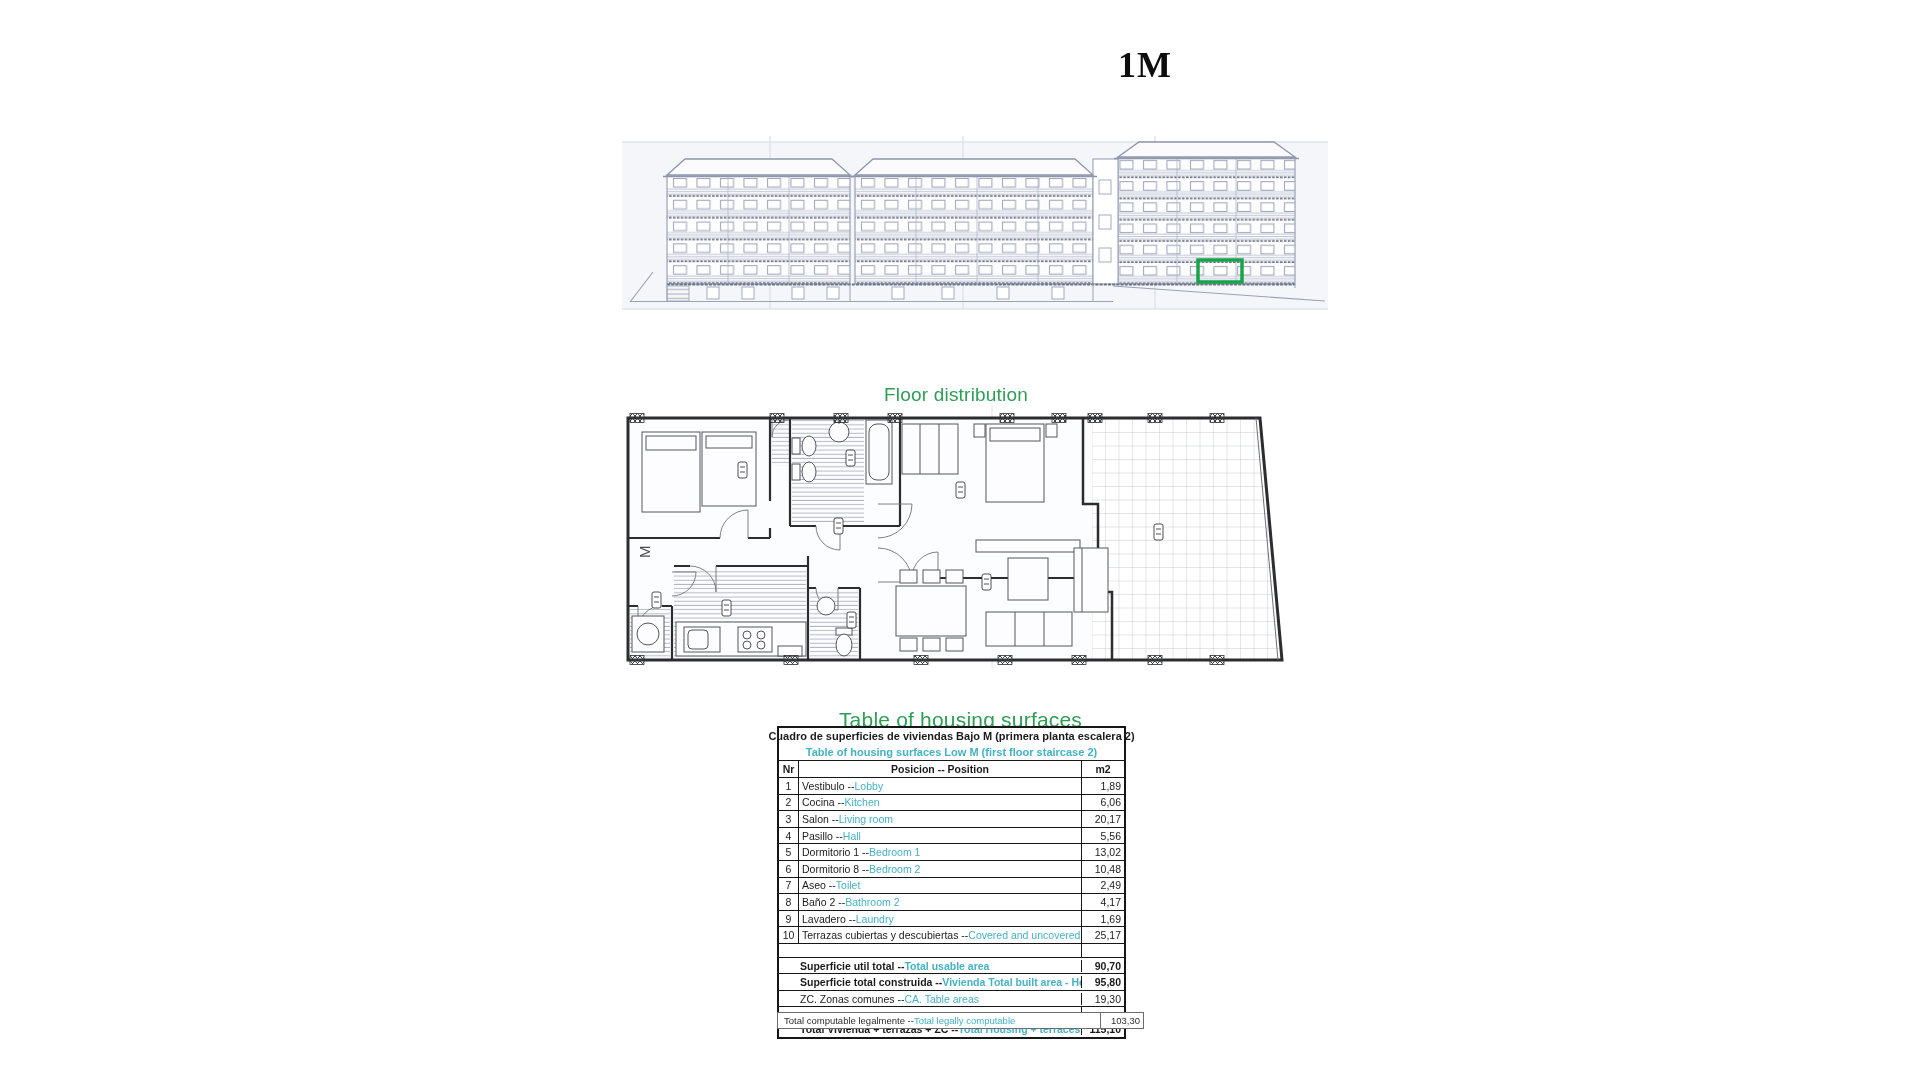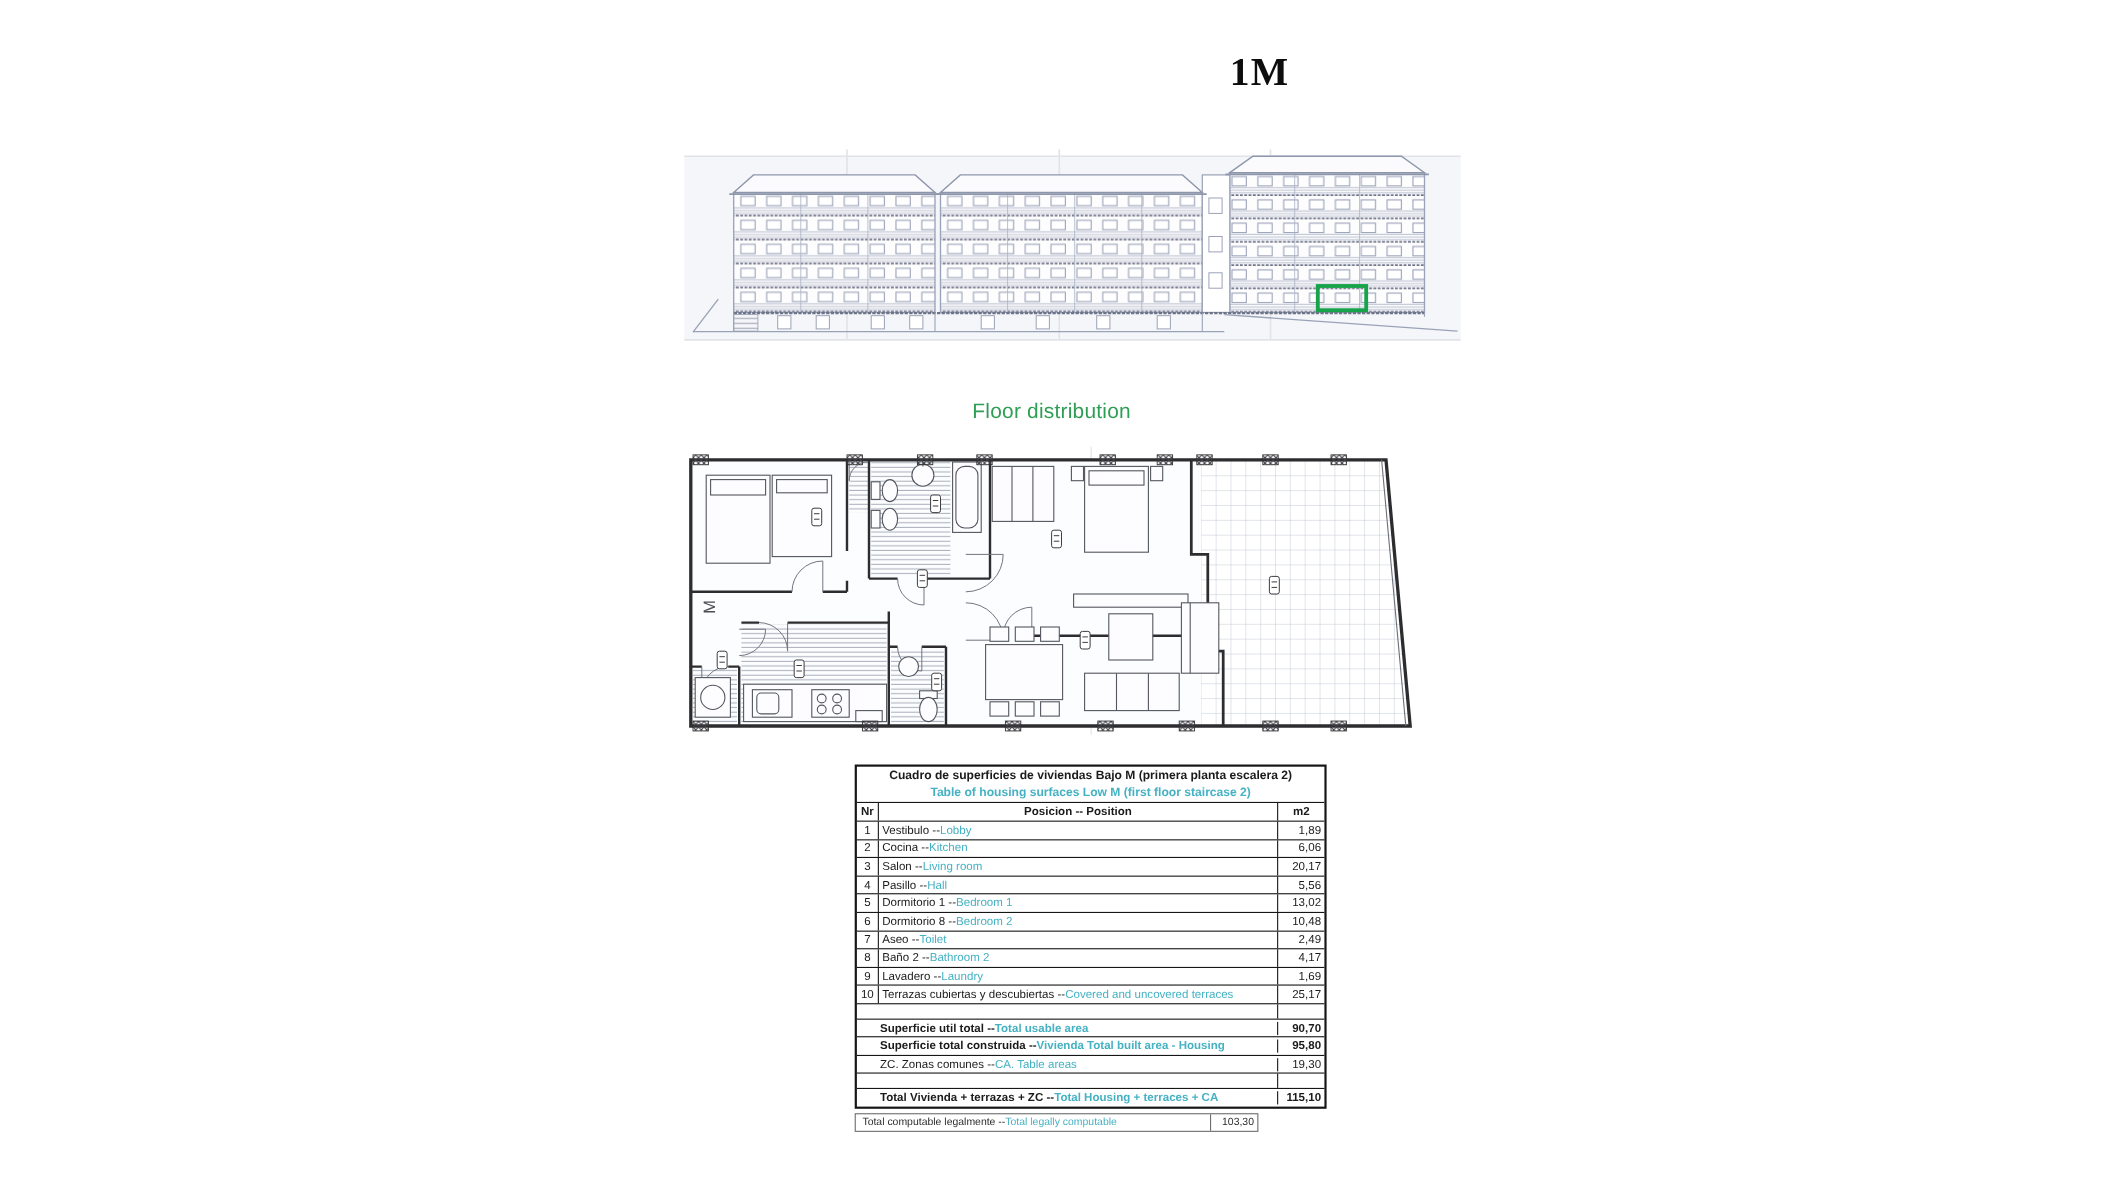--- a/index.html
+++ b/index.html
@@ -13,25 +13,25 @@
         font-family:"Liberation Sans", sans-serif;color:#1b1b1b;border-radius:15px;}
   .abs{position:absolute;}
 
   
   #title-1m{left:1118px;top:44px;width:90px;font-family:"Liberation Serif", serif;
             font-weight:bold;font-size:36px;letter-spacing:1px;color:#0d0d0d;}
 
   
   .green-heading{color:var(--c-heading_green);text-align:center;font-weight:normal;
                  letter-spacing:0.2px;}
-  #floor-heading{left:620px;top:364px;width:672px;font-size:19px;}
+  #floor-heading{left:620px;top:384px;width:672px;font-size:19px;}
   #table-heading{left:777px;top:684px;width:367px;font-size:21px;margin-top:24px;}
 
   
-  #surface-table{left:777px;top:695px;width:429px;border:2px solid var(--c-table_border);
+  #surface-table{left:777px;top:726px;width:349px;border:2px solid var(--c-table_border);
                  box-sizing:border-box;background:#fff;font-size:10.5px;}
   .t-title{height:16px;display:flex;align-items:center;justify-content:center;
            font-weight:bold;font-size:11px;white-space:nowrap;}
   .t-title.en{color:var(--c-teal);}
   .t-head{display:flex;border-top:1px solid var(--c-table_border);height:16px;font-weight:bold;}
   .t-row{display:flex;border-top:1px solid var(--c-table_border);height:15.6px;align-items:stretch;}
   .t-row.spacer{height:13px;}
   .t-row.total-row{height:15.5px;align-items:center;}
   .t-row.grand{height:16px;}
   .c-nr{width:20px;border-right:1px solid var(--c-table_border);display:flex;

